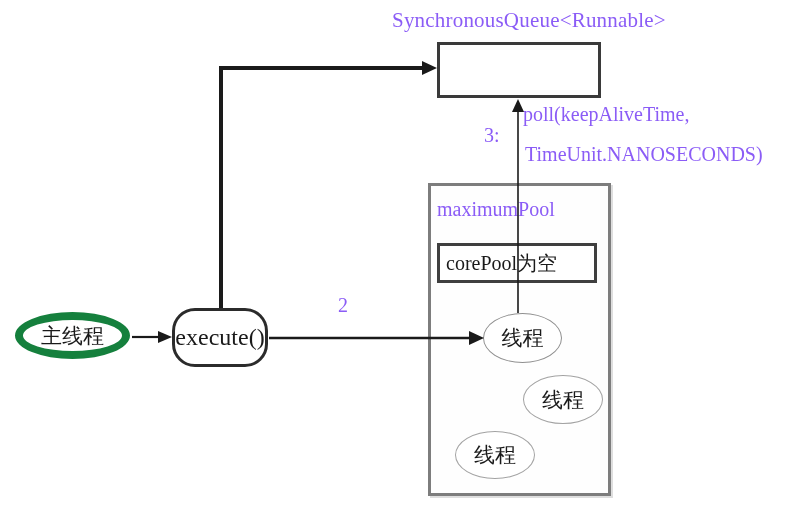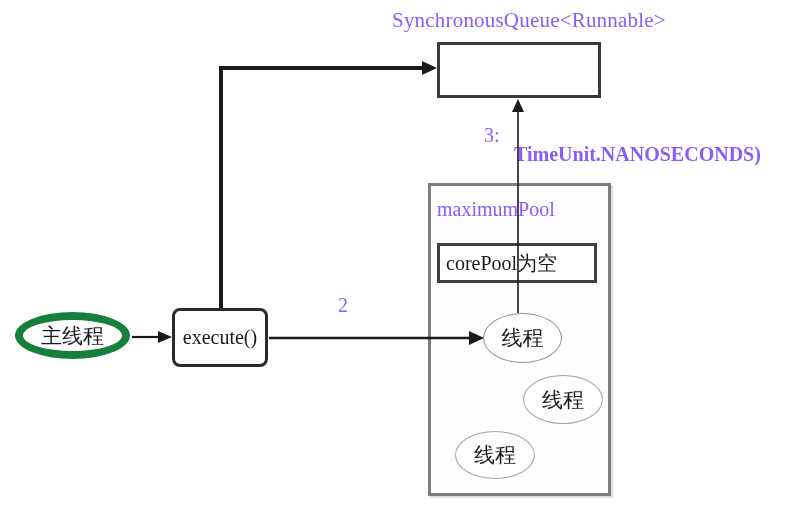--- a/index.html
+++ b/index.html
@@ -42,24 +42,24 @@
   .corepool-rect {
     left: 437px; top: 243px; width: 160px; height: 40px;
     border: 3px solid #3f3f3f; background: #ffffff;
     box-sizing: border-box;
     display: flex; align-items: center;
     padding-left: 6px;
     font-size: 20px;
   }
   .execute-node {
     left: 172px; top: 308px; width: 96px; height: 59px;
-    border: 3px solid #2b2b2b; border-radius: 8px;
+    border: 3px solid #2b2b2b; border-radius: 23px;
     background: #ffffff; box-sizing: border-box;
     display: flex; align-items: center; justify-content: center;
-    font-size: 20px;
+    font-size: 24px;
   }
   .ellipse {
     border-radius: 50%;
     background: #ffffff;
     box-sizing: border-box;
     display: flex; align-items: center; justify-content: center;
   }
   .main-thread {
     left: 15px; top: 312px; width: 115px; height: 47px;
     border: 8px solid #15803d;
@@ -79,21 +79,21 @@
     left: 455px; top: 431px; width: 80px; height: 48px;
     border: 1.5px solid #a3a3a3;
     font-size: 21px;
   }
   
   .lbl-title  { left: 392px; top: 8px;  }
   .lbl-offer  { left: 198px; top: 142px; }
   .lbl-step2  { left: 338px; top: 294px; }
   .lbl-step3  { left: 484px; top: 124px; }
   .lbl-poll1  { left: 523px; top: 103px; }
-  .lbl-poll2  { left: 514px; top: 143px; font-weight: bold; }
+  .lbl-poll2  { left: 525px; top: 143px; }
   .lbl-maxpool{ left: 437px; top: 198px; }
   svg.connectors {
     position: absolute; left: 0; top: 0;
     width: 801px; height: 518px;
     pointer-events: none;
   }
 </style>
 </head>
 <body>
 
@@ -123,20 +123,21 @@
   </div>
   <div class="abs ellipse thread-2">
     <span>线程</span>
   </div>
   <div class="abs ellipse thread-3">
     <span>线程</span>
   </div>
 
   <div class="label lbl-step2">2</div>
   <div class="label lbl-step3">3:</div>
+  <div class="label lbl-poll1">poll(keepAliveTime,</div>
   <div class="label lbl-poll2">TimeUnit.NANOSECONDS)</div>
 
   <svg class="connectors" viewBox="0 0 801 518" xmlns="http://www.w3.org/2000/svg">
 
     <g>
       <line x1="132" y1="337" x2="160" y2="337" stroke="#1a1a1a" stroke-width="2.2"></line>
       <polygon points="172,337 158,331 158,343" fill="#1a1a1a"></polygon>
     </g>
 
     <g>

